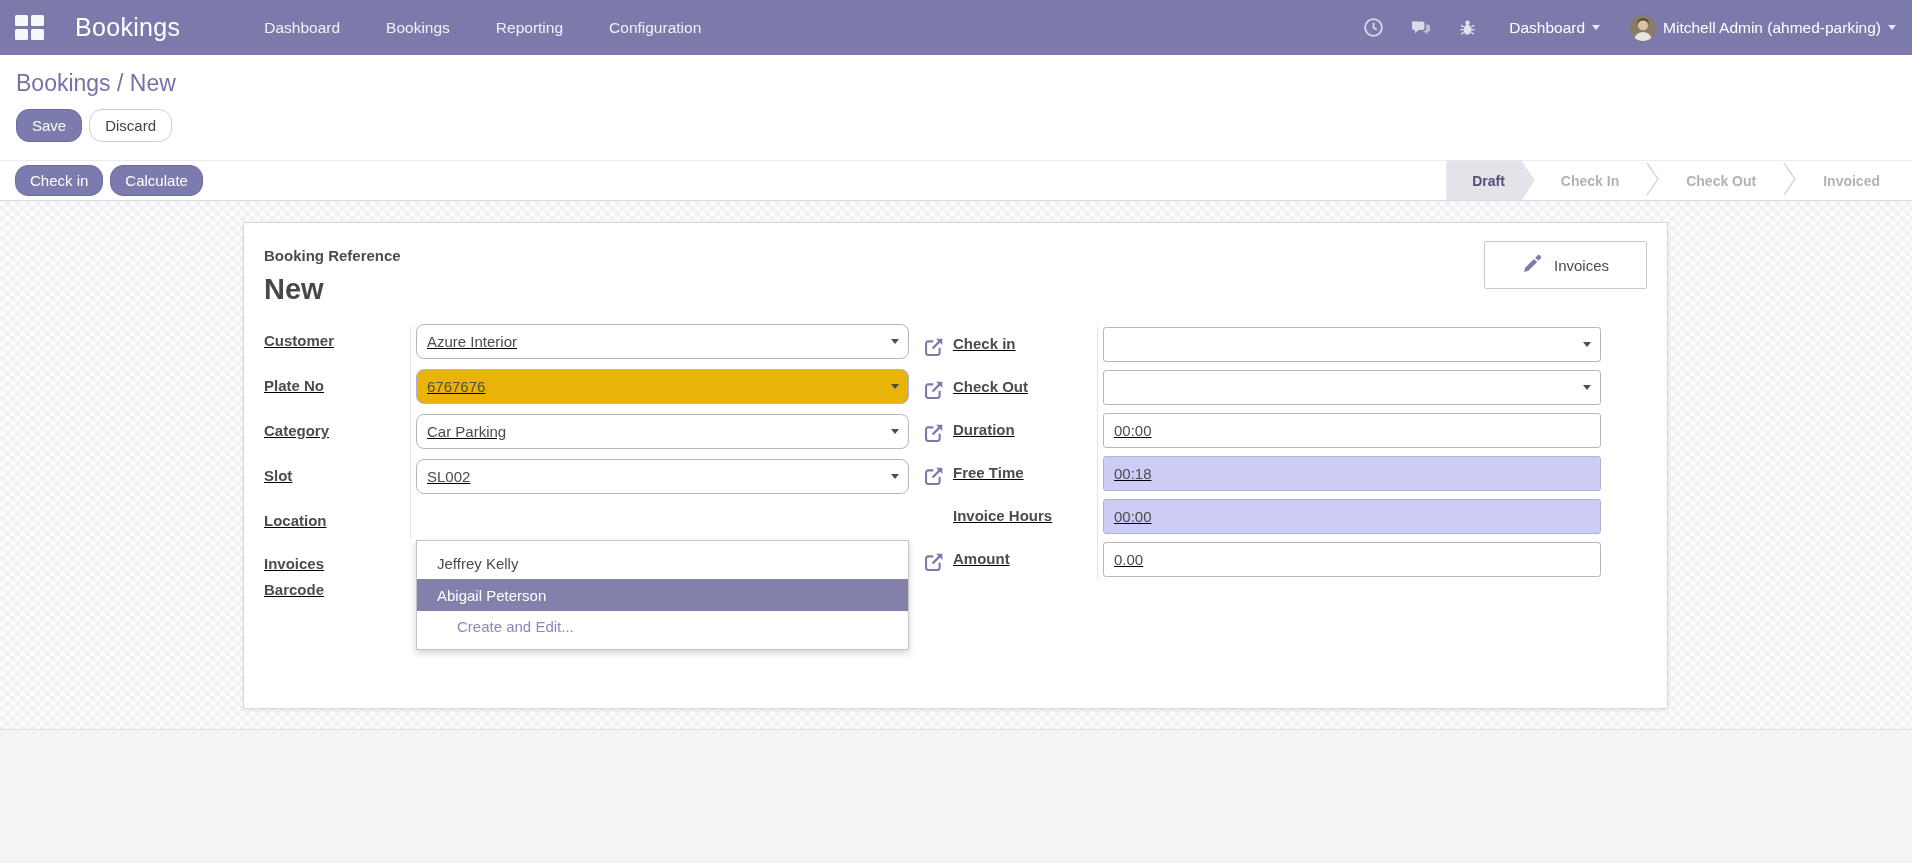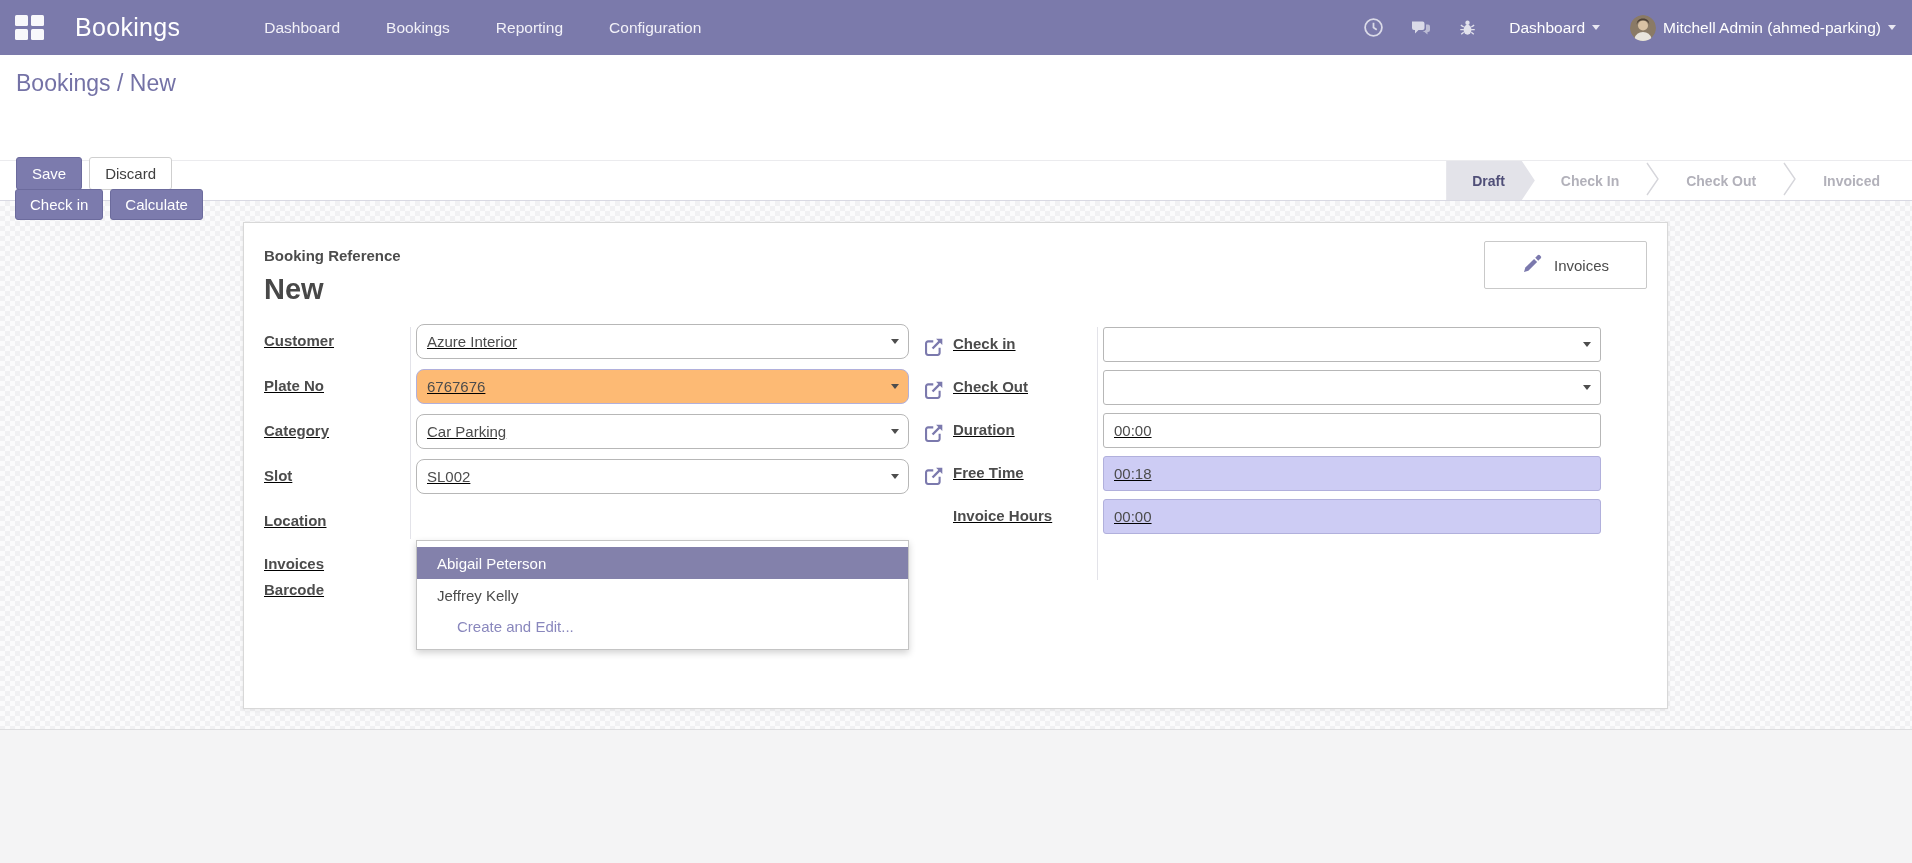--- a/index.html
+++ b/index.html
@@ -21,21 +21,21 @@
   .company { margin-left:32px; }
   .usermenu { margin-left:30px; }
   .caret-down { width:0; height:0; border:4px solid transparent; border-top:5px solid #e9e8f2; margin-top:4px; }
   .avatar { width:26px; height:26px; border-radius:50%; overflow:hidden; flex:0 0 auto; }
 
   
   .control-panel { height:105px; background:#fff; padding:14px 0 0 16px; }
   .breadcrumb { font-size:23px; color:#7472a6; line-height:28px; }
   .breadcrumb .bc-link { cursor:pointer; }
   .cp-buttons { margin-top:12px; display:flex; gap:7px; }
-  .btn { font-size:15px; border-radius:3px; padding:6px 15px; cursor:pointer; line-height:19px;margin-top:48px; }
+  .btn { font-size:15px; border-radius:13px; padding:6px 15px; cursor:pointer; line-height:19px; }
   .btn-primary { background:#7c7bad; color:#fff; border:1px solid #6c6b9d; }
   .btn-default { background:#fff; color:#404040; border:1px solid #cfcfcf; }
 
   
   .statusbar { height:41px; background:#fff; border-top:1px solid #ebebee; border-bottom:1px solid #d9d9e3;
                display:flex; justify-content:space-between; align-items:center; padding-left:15px; }
   .sb-buttons { display:flex; gap:7px; }
   .sb-buttons .btn { padding:5px 14px; }
   .steps { display:flex; align-items:stretch; height:100%; margin-right:6px; }
   .step { display:flex; align-items:center; padding:0 26px; font-size:14px; font-weight:bold; color:#b2b1ba; cursor:pointer; }
@@ -66,21 +66,21 @@
   .col-right { flex:1; position:relative; padding-top:3px; }
   .vdivider { position:absolute; width:1px; background:#e3e3e9; }
   .col-left  .vdivider { left:146px; top:3px; height:212px; }
   .col-right .vdivider { left:188px; top:3px; height:253px; }
 
   .frow { display:flex; margin-bottom:10px; height:35px; }
   .flabel { width:152px; font-size:15px; font-weight:bold; color:#4c4c4c; padding-top:8px; }
   .fwidget { width:493px; height:35px; border:1px solid #b7b7b7; border-radius:8px; background:#fff;
              position:relative; display:flex; align-items:center; padding-left:10px;
              font-size:15px; color:#4c4c4c; cursor:pointer; }
-  .fwidget.hl { background:#fdba74; border-color:#b1b0dc; }
+  .fwidget.hl { background:#eab308; border-color:#b1b0dc; }
   .sel-caret { position:absolute; right:9px; top:14px; width:0; height:0;
                border:4.5px solid transparent; border-top:5.5px solid #4d4d4d; }
 
   .lrow { font-size:15px; font-weight:bold; color:#4c4c4c; }
   .lrow-location { margin-top:18px; }
   .lrow-invoices { margin-top:26px; }
   .lrow-barcode  { margin-top:9px; }
 
   .dropdown { position:absolute; left:152px; top:216px; width:493px; background:#fff;
               border:1px solid #c4c4c4; box-shadow:0 3px 7px rgba(0,0,0,.18);
@@ -235,22 +235,22 @@
               <div class="fwidget">
                 <span>SL002</span>
                 <span class="sel-caret"></span>
               </div>
             </div>
             <div class="lrow lrow-location">Location</div>
             <div class="lrow lrow-invoices">Invoices</div>
             <div class="lrow lrow-barcode">Barcode</div>
           </div>
         <div class="dropdown" id="driver-dropdown">
+            <div class="opt">Jeffrey Kelly</div>
             <div class="opt selected">Abigail Peterson</div>
-            <div class="opt">Jeffrey Kelly</div>
             <div class="opt create">Create and Edit...</div>
           </div>
       </div>
       <div class="col-right">
         <div class="vdivider"></div>
         <div id="right-rows">
             <div class="rrow">
               <span class="ricon"><svg viewBox="0 0 18 18" width="22" height="22">
                   <path d="M13.6 9.6v4.2a1.7 1.7 0 0 1-1.7 1.7H4.2a1.7 1.7 0 0 1-1.7-1.7V6.1a1.7 1.7 0 0 1 1.7-1.7h4.2" fill="none" stroke="#7b79ad" stroke-width="1.7"></path>
                   <path d="M7.8 10.2 14.8 3.2" stroke="#7b79ad" stroke-width="1.9" fill="none"></path>
@@ -296,19 +296,30 @@
                 <span>00:18</span>
               </div>
             </div>
             <div class="rrow">
               <span class="ricon"></span>
               <span class="rlabel">Invoice Hours</span>
               <div class="rinput hl">
                 <span>00:00</span>
               </div>
             </div>
+            <div class="rrow">
+              <span class="ricon"><svg viewBox="0 0 18 18" width="22" height="22">
+                  <path d="M13.6 9.6v4.2a1.7 1.7 0 0 1-1.7 1.7H4.2a1.7 1.7 0 0 1-1.7-1.7V6.1a1.7 1.7 0 0 1 1.7-1.7h4.2" fill="none" stroke="#7b79ad" stroke-width="1.7"></path>
+                  <path d="M7.8 10.2 14.8 3.2" stroke="#7b79ad" stroke-width="1.9" fill="none"></path>
+                  <path d="M10.7 2.2h5.1v5.1z" fill="#7b79ad"></path>
+                </svg></span>
+              <span class="rlabel">Amount</span>
+              <div class="rinput">
+                <span>0.00</span>
+              </div>
+            </div>
           </div>
       </div>
     </div>
   </div>
 </div>
 
 <div class="footer"></div>
 
 </body></html>

